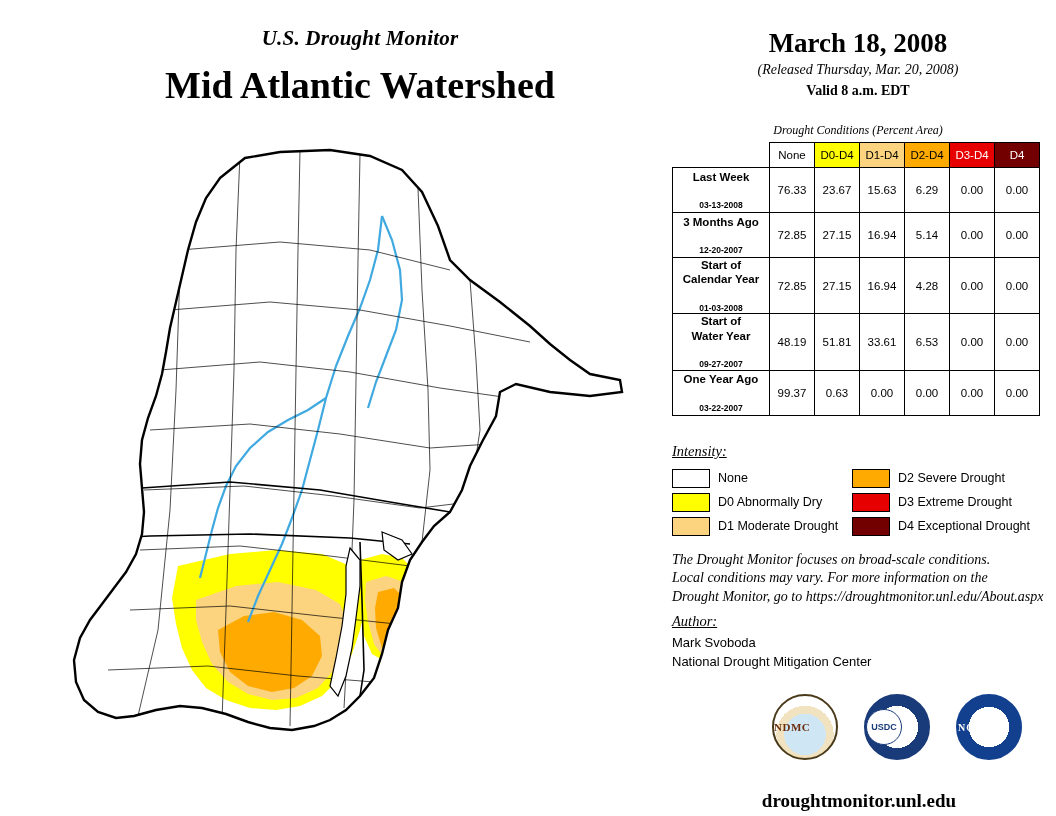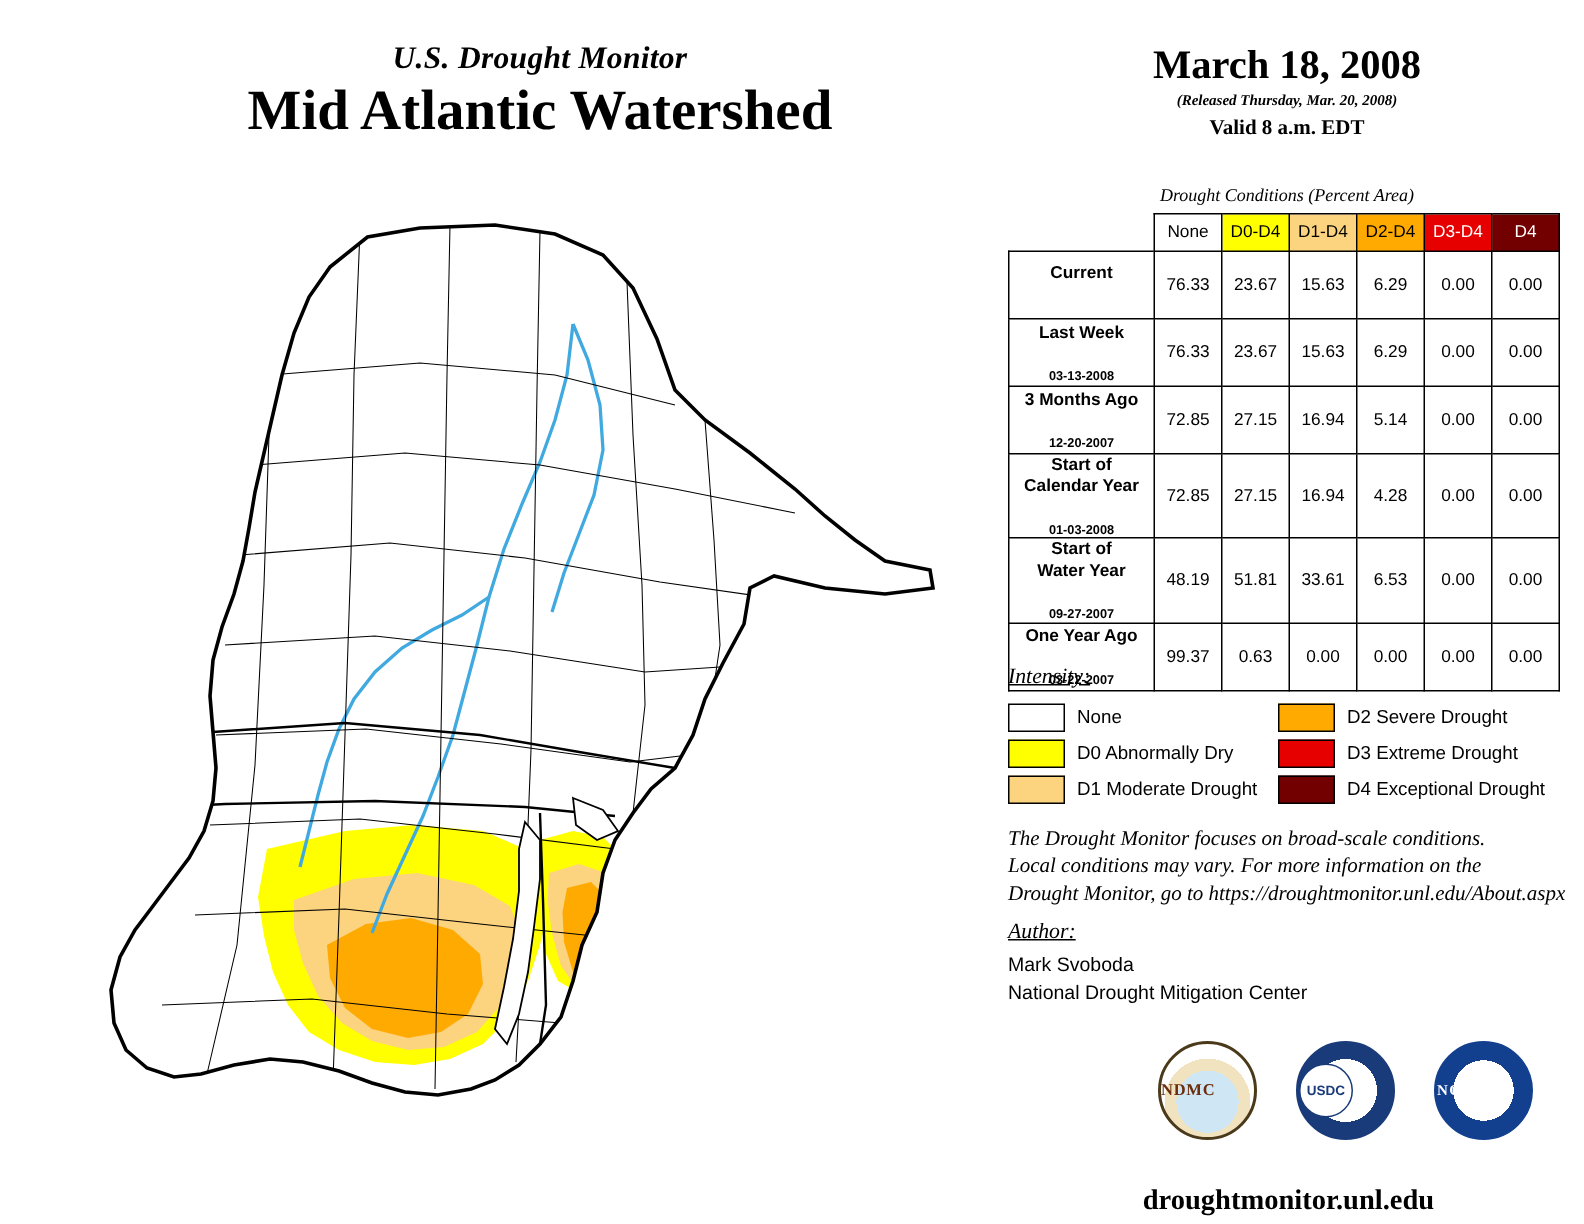--- a/index.html
+++ b/index.html
@@ -28,41 +28,41 @@
     font-family: "Liberation Serif", serif;
     font-style: italic;
     font-weight: bold;
     font-size: 21px;
     letter-spacing: 0.2px;
   }
   #title-main {
     font-family: "Liberation Serif", serif;
     font-weight: bold;
     font-size: 38px;
-    margin-top: 1px;
+    margin-top: 12px;
   }
 
   
   #date-block {
     position: absolute;
     left: 668px;
     top: 28px;
     width: 380px;
     text-align: center;
   }
   #date-main {
     font-family: "Liberation Serif", serif;
     font-weight: bold;
     font-size: 27px;
   }
   #date-released {
     font-family: "Liberation Serif", serif;
     font-style: italic;
-    font-weight: bold;
-    font-size: 10px;
+    font-weight: normal;
+    font-size: 14px;
     margin-top: 3px;
   }
   #date-valid {
     font-family: "Liberation Serif", serif;
     font-weight: bold;
     font-size: 14px;
     margin-top: 5px;
   }
 
   
@@ -305,32 +305,20 @@
       <th class="hdr-d0">D0-D4</th>
       <th class="hdr-d1">D1-D4</th>
       <th class="hdr-d2">D2-D4</th>
       <th class="hdr-d3">D3-D4</th>
       <th class="hdr-d4">D4</th>
     </tr>
   </thead>
   <tbody>
     <tr>
       <td class="rowlabel">
-        <span>Current</span>
-        <span class="sub"></span>
-      </td>
-      <td class="val">76.33</td>
-      <td class="val">23.67</td>
-      <td class="val">15.63</td>
-      <td class="val">6.29</td>
-      <td class="val">0.00</td>
-      <td class="val">0.00</td>
-    </tr>
-    <tr>
-      <td class="rowlabel">
         <span>Last Week</span>
         <span class="sub">03-13-2008</span>
       </td>
       <td class="val">76.33</td>
       <td class="val">23.67</td>
       <td class="val">15.63</td>
       <td class="val">6.29</td>
       <td class="val">0.00</td>
       <td class="val">0.00</td>
     </tr>

